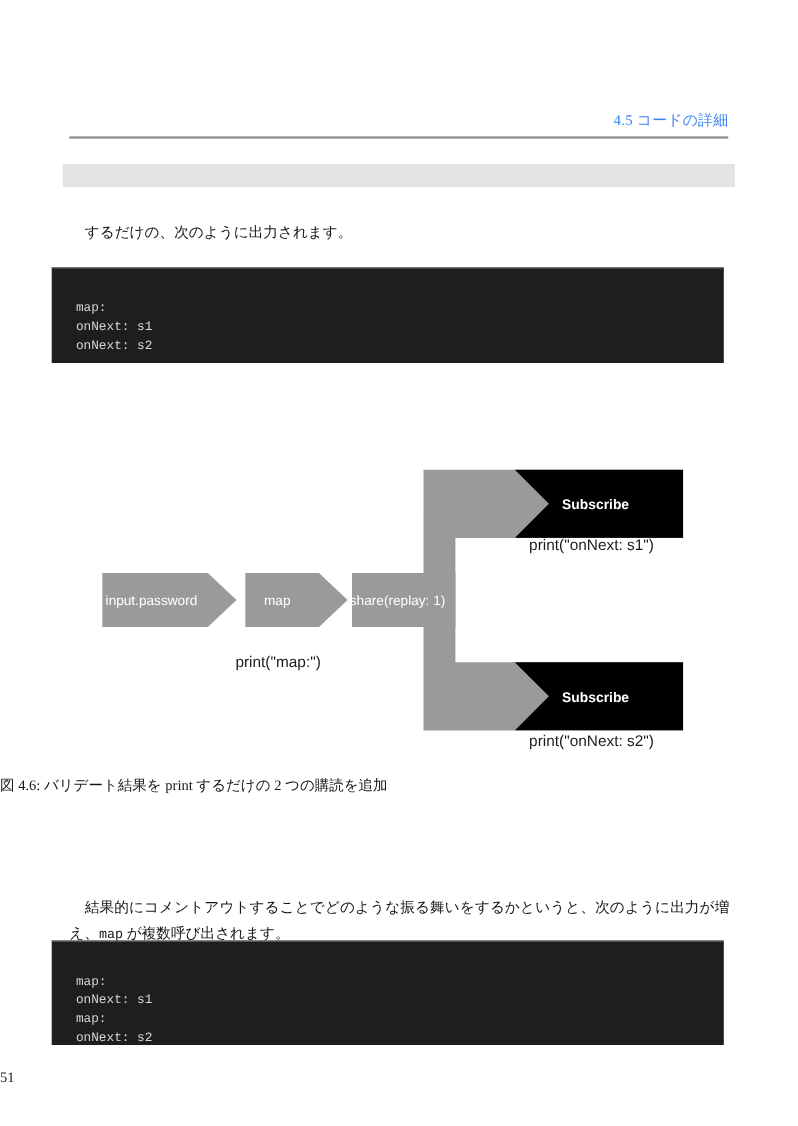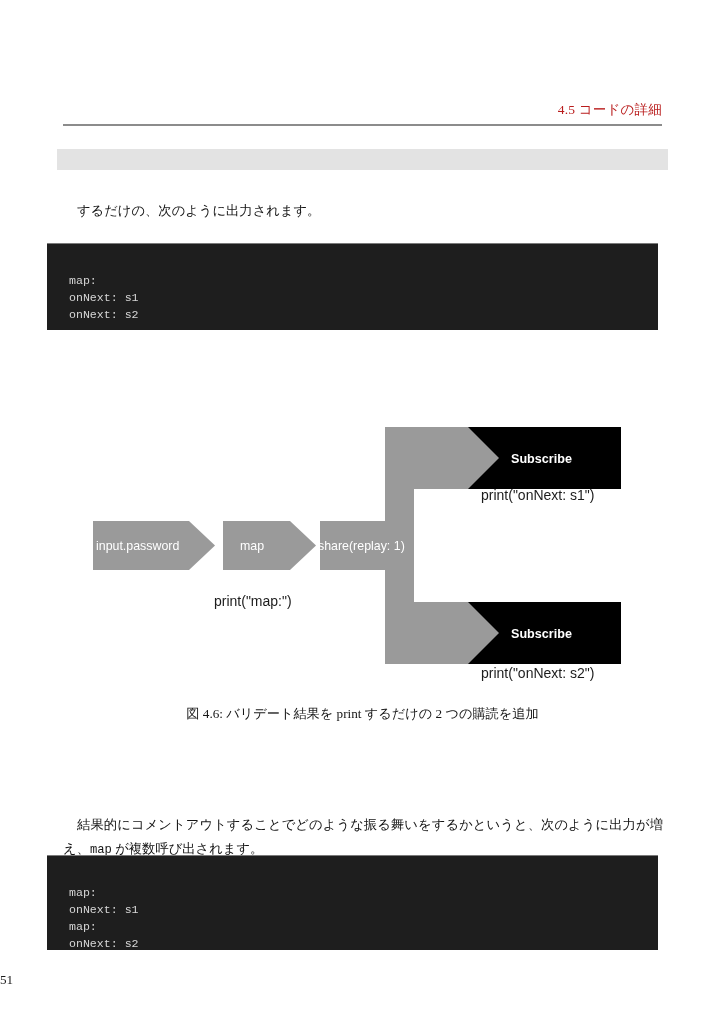--- a/index.html
+++ b/index.html
@@ -23,21 +23,21 @@
     height: 1024px;
   }
 
   
   .header-title {
     position: absolute;
     top: 101px;
     right: 63px;
     font-size: 13.5px;
     letter-spacing: 0.2px;
-    color: #b91c1c;
+    color: #3b82f6;
     white-space: nowrap;
   }
   .header-rule {
     position: absolute;
     top: 124px;
     left: 63px;
     width: 599px;
     height: 1.6px;
     background: #8c8c8c;
   }
@@ -98,21 +98,20 @@
     top: 410px;
     left: 0;
     width: 725px;
     height: 280px;
   }
   .figure-caption {
     position: absolute;
     top: 705px;
     left: 0;
     width: 725px;
-    text-align: center;
     font-size: 13.2px;
     color: #161616;
   }
 
   
   .page-number {
     position: absolute;
     top: 972px;
     left: 0;
     width: 725px;

